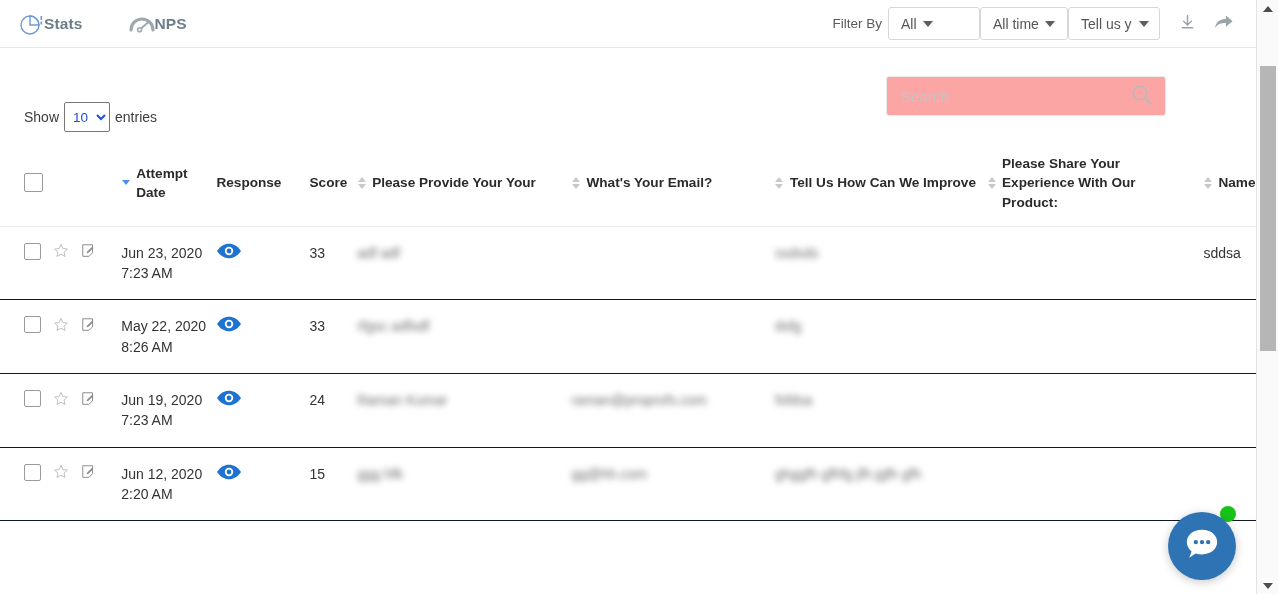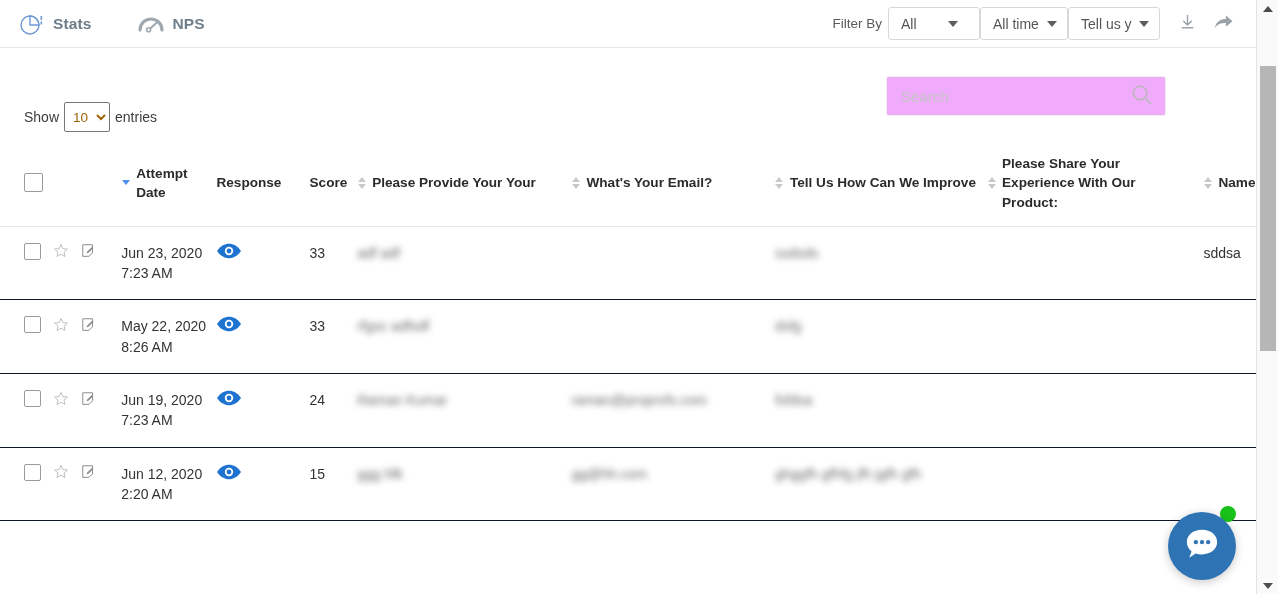--- a/index.html
+++ b/index.html
@@ -14,67 +14,67 @@
   #app { position: relative; width: 1278px; height: 594px; overflow: hidden; background:#fff; }
 
   
   .topnav {
     position: absolute; top: 0; left: 0; width: 1256px; height: 48px;
     border-bottom: 1px solid #e7e7e7;
     background: #fff;
   }
   .tabs { position: absolute; left: 18px; top: 0; height: 47px; display: flex; align-items: center; }
   .tab {
-    display: flex; align-items: center; gap: 9px;
+    display: flex; align-items: center; 
     height: 47px; padding: 0 22px 0 0; margin-right: 24px;
     cursor: pointer; position: relative;
   }
   .tab .tab-label { font-size: 15.5px; font-weight: bold; color: #6e7d8a; letter-spacing: .1px; }
   .tab.active .tab-label { color: #2b2b2b; }
   .tab.active::after {
     content: ""; position: absolute; left: 0px; right: 22px; bottom: 0;
     height: 3px; background: #4a90f0; border-radius: 1px;
   }
   .tab-ico { width: 26px; height: 26px; display: block; }
 
   
   .filters { position: absolute; right: 96px; top: 0; height: 47px; display: flex; align-items: center; }
   .filter-label { font-size: 13.5px; color: #5a5a5a; margin-right: 6px; }
   .fselect {
     height: 33px; border: 1px solid #d8d8d8; border-radius: 3px; background:#fff;
-    display: flex; align-items: center; justify-content: space-between;
+    display: flex; align-items: center; justify-content: flex-start;
     padding: 0 21px 0 12px; cursor: pointer; font-size: 14px; color: #555;
   }
   .fselect.w-all { width: 92px; }
   .fselect.w-time { width: 88px; padding-right: 10px; }
   .fselect.w-tell { width: 92px; padding-right: 10px; }
   .fselect .cap { white-space: nowrap; overflow: hidden; }
   .caret { width: 0; height: 0; border-left: 5px solid transparent; border-right: 5px solid transparent;
            border-top: 6px solid #5d5d5d; margin-left: 6px; flex: none; }
   .icon-btn { width: 22px; height: 22px; display:flex; align-items:center; justify-content:center; cursor:pointer; }
 
   
   .controls { position: absolute; top: 48px; left: 0; width: 1256px; height: 72px; }
   .showbox { position: absolute; left: 24px; top: 28px; display: flex; align-items: center; margin-top: 26px; }
   .showbox .txt { font-size: 14px; color: #3c3c3c; }
   .entries-sel {
     margin: 0 5px; height: 30px; width: 46px; border: 1px solid #777; border-radius: 2px;
-    background: #fff; font-size: 13.5px; color: #a16207; font-family: "Liberation Sans", sans-serif;
+    background: #fff; font-size: 13.5px; color: #1d4ed8; font-family: "Liberation Sans", sans-serif;
     padding-left: 4px; cursor: pointer;
   }
   .columns-btn {
     position: absolute; left: 198px; top: 76px; width: 150px; height: 32px;
     border: 1px solid #e2e2e2; border-radius: 3px; background: #fff;
     display: flex; align-items: center; justify-content: center; gap: 12px;
     font-size: 14px; color: #4a4a4a; cursor: pointer;
   }
   .columns-btn .caret2 { width:0;height:0;border-left:5px solid transparent;border-right:5px solid transparent;border-top:6px solid #333; }
   .searchbox {
     position: absolute; right: 112px; top: 76px; width: 280px; height: 40px;
-    border: 1px solid #ececec; border-radius: 3px; background: #f0abfc;
+    border: 1px solid #ececec; border-radius: 3px; background: #fca5a5;
     display: flex; align-items: center; padding: 0 12px;
   }
   .searchbox input {
     border: none; outline: none; flex: 1; font-size: 15px; color: #555;
     font-family: "Liberation Sans", sans-serif; background: transparent;
   }
   .searchbox input::placeholder { color: #c4c4c4; }
 
   
   .tablewrap { position: absolute; top: 140px; left: 0; width: 1256px; height: 454px; overflow: hidden; }

